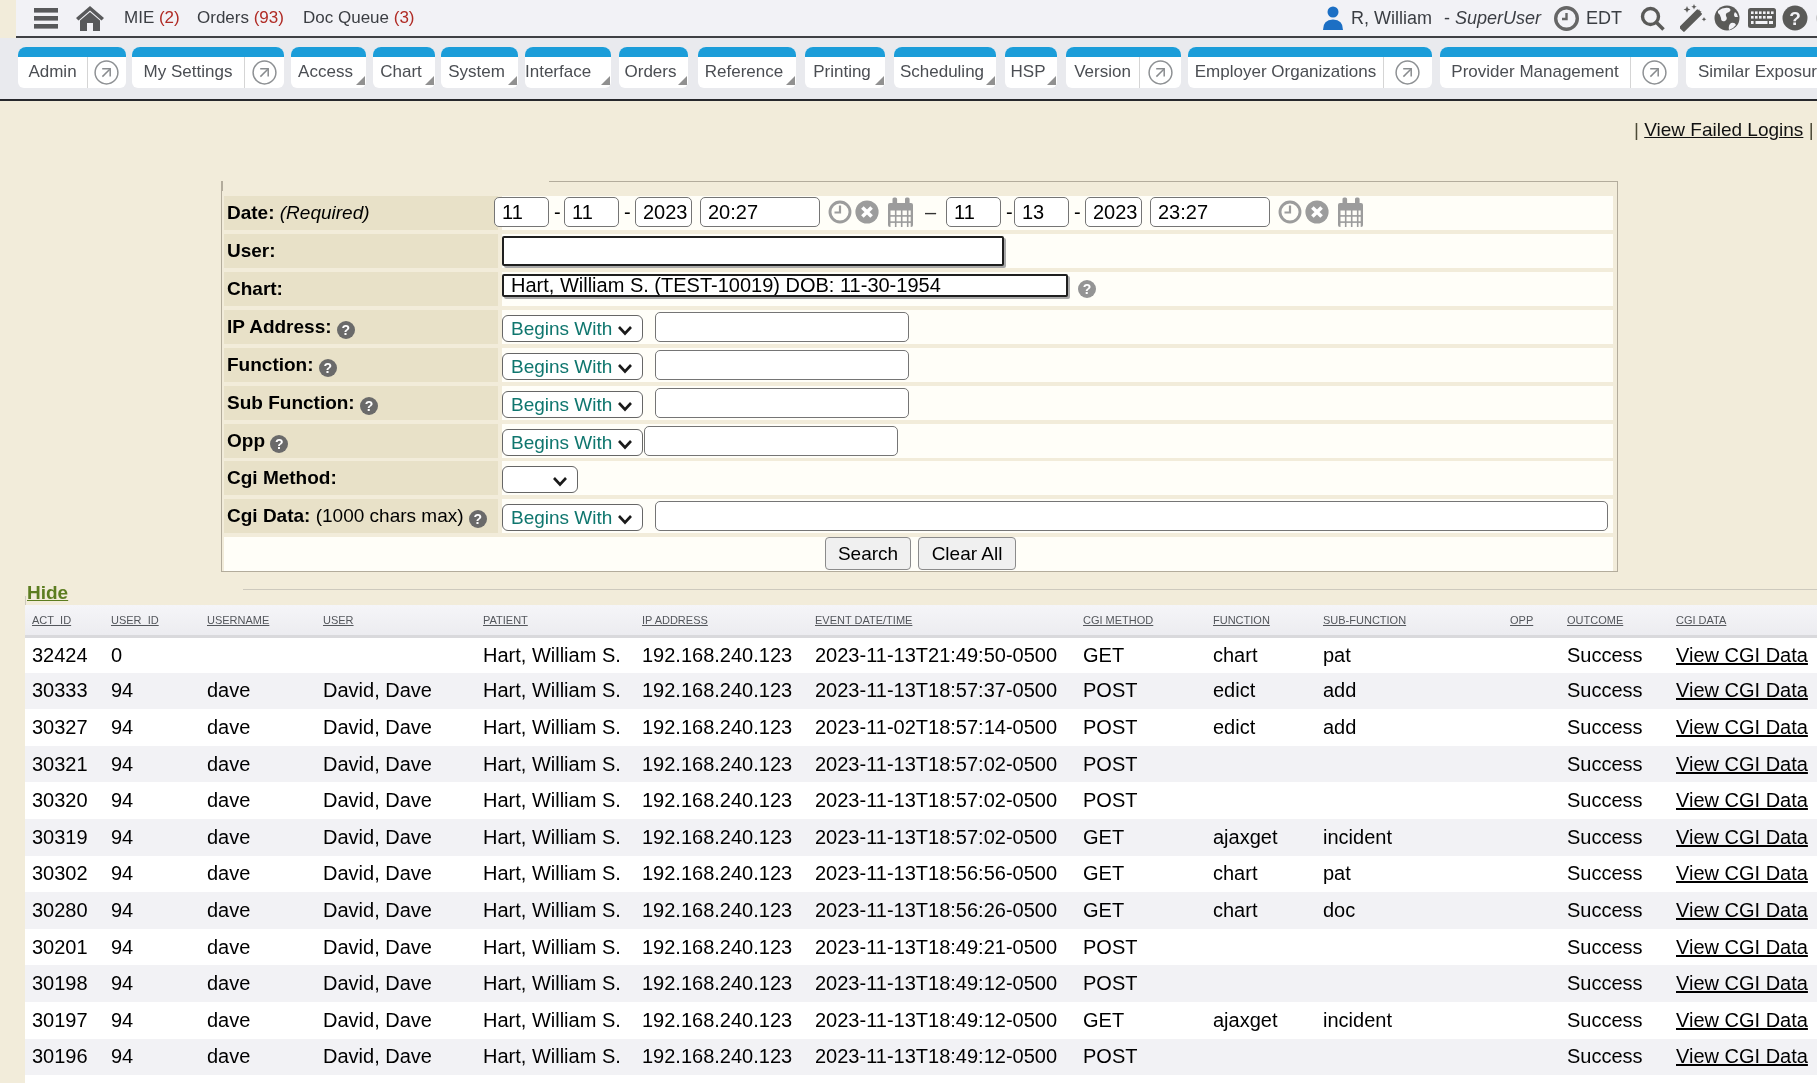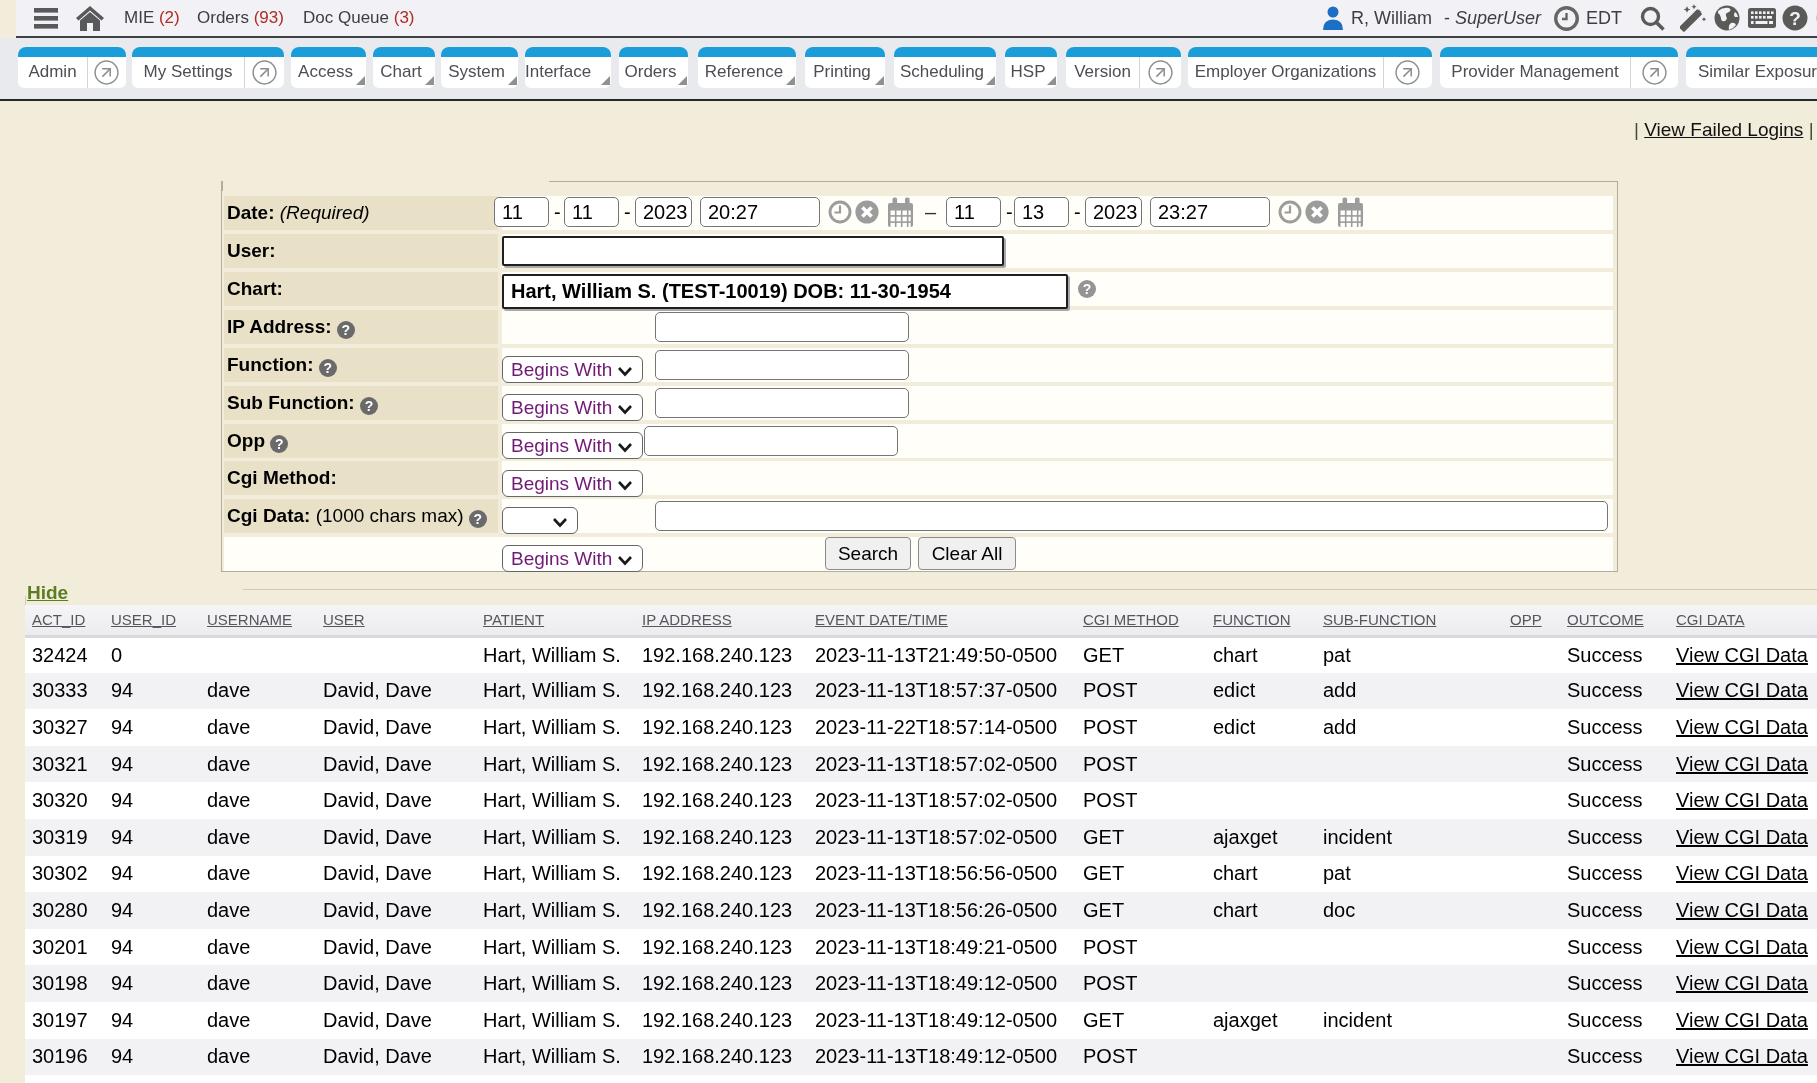--- a/index.html
+++ b/index.html
@@ -21,29 +21,29 @@
 .tab .sep { position:absolute; top:10px; bottom:0; width:1px; background:#d5d5d5; }
 .tab svg.goarrow { position:absolute; top:12px; }
 
 
 .cell { position:absolute; }
 .lblcell { background:#e8e1c8; left:224px; width:274px; }
 .inpcell { background:#fffef8; left:502px; width:1111px; }
 .flabel { font-size:19px; font-weight:bold; color:#000; white-space:nowrap; }
 input.ti { position:absolute; border:1px solid #757575; border-radius:5px; font-family:"Liberation Sans",sans-serif; font-size:20px; padding:0 0 0 7px; background:#fff; color:#000; }
 input.dk { border:2px solid #1f1f1f; border-radius:2px; box-shadow:2px 2px 0 #a9a9a9; }
-.sel { position:absolute; border:1px solid #666; border-radius:6px; background:#fff; font-size:19px; color:#701a75;margin-top:41px; }
+.sel { position:absolute; border:1px solid #666; border-radius:6px; background:#fff; font-size:19px; color:#0f766e; }
 .sel .st { position:absolute; left:8px; top:0; line-height:26px; }
 .sel svg { position:absolute; right:9px; top:7px; }
 .helpi { position:absolute; width:18px; height:18px; border-radius:50%; background:#6a6a6a; color:#fff; font-size:14px; font-weight:bold; text-align:center; line-height:18px; }
 .legend { position:absolute; font-size:24px; font-weight:bold; color:#c2410c; white-space:nowrap;margin-top:32px; }
 
 
 #logtable { position:absolute; left:25px; top:605px; width:1793px; border-collapse:collapse; table-layout:fixed; background:#fff; }
-#logtable th { background:linear-gradient(#f5f5f8,#ececf0); border-bottom:3px solid #d9d9dc; font-size:15px; font-weight:normal; color:#54575c; text-align:left; padding:0 0 0 7px; height:31px; text-decoration:underline; white-space:nowrap; }
+#logtable th { background:linear-gradient(#f5f5f8,#ececf0); border-bottom:3px solid #d9d9dc; font-size:11px; font-weight:normal; color:#54575c; text-align:left; padding:0 0 0 7px; height:31px; text-decoration:underline; white-space:nowrap; }
 #logtable td { font-size:20px; color:#000; padding:0 0 0 7px; height:36.6px; white-space:nowrap; overflow:hidden; }
 #logtable tr.alt td { background:#f2f2f5; }
 #logtable a.v { color:#000; text-decoration:underline; }
 .btn { position:absolute; border:1px solid #8b8b8b; border-radius:4px; background:#f0f0f0; font-family:"Liberation Sans",sans-serif; font-size:19px; color:#000; height:33px; }
 </style>
 </head>
 <body>
 
 <div id="topbar">
 
@@ -317,21 +317,21 @@
           <rect x="74.5" y="20.7" width="4.4" height="4.6"></rect>
           <rect x="80.5" y="20.7" width="2.2" height="4.6"></rect>
     <rect x="62.5" y="26.9" width="4.4" height="4.1"></rect>
           <rect x="68.5" y="26.9" width="4.4" height="4.1"></rect>
           <rect x="74.5" y="26.9" width="4.4" height="4.1"></rect>
           <rect x="80.5" y="26.9" width="2.2" height="4.1"></rect>
    </g>
   </g>
     </svg>
     <input class="ti dk" style="left: 502px; top: 236px; width: 502px; height: 30px;" value="">
-    <input class="ti dk" style="left: 502px; top: 274px; width: 566px; height: 35px; font-weight: bold;" value="Hart, William S. (TEST-10019) DOB: 11-30-1954">
+    <input class="ti dk" style="left: 502px; top: 274px; width: 566px; height: 23px;" value="Hart, William S. (TEST-10019) DOB: 11-30-1954">
     <div class="helpi" style="left:1078px;top:280px;background:#949494">?</div>
     <div class="sel" style="left:502px;top:315px;width:141px;height:27px">
       <span class="st">Begins With</span>
       <svg width="16" height="14" viewBox="0 0 16 14">
         <path d="M2,4 L8,10.5 L14,4" fill="none" stroke="#1a1a1a" stroke-width="2.6"></path>
       </svg>
     </div>
     <input class="ti " style="left: 655px; top: 312px; width: 254px; height: 30px;" value="">
     <div class="sel" style="left:502px;top:353px;width:141px;height:27px">
       <span class="st">Begins With</span>
@@ -438,21 +438,21 @@
         <td>Success</td>
         <td><a class="v">View CGI Data</a></td>
       </tr>
 <tr>
         <td>30327</td>
         <td>94</td>
         <td>dave</td>
         <td>David, Dave</td>
         <td>Hart, William S.</td>
         <td>192.168.240.123</td>
-        <td>2023-11-22T18:57:14-0500</td>
+        <td>2023-11-02T18:57:14-0500</td>
         <td>POST</td>
         <td>edict</td>
         <td>add</td>
         <td></td>
         <td>Success</td>
         <td><a class="v">View CGI Data</a></td>
       </tr>
 <tr class="alt">
         <td>30321</td>
         <td>94</td>

